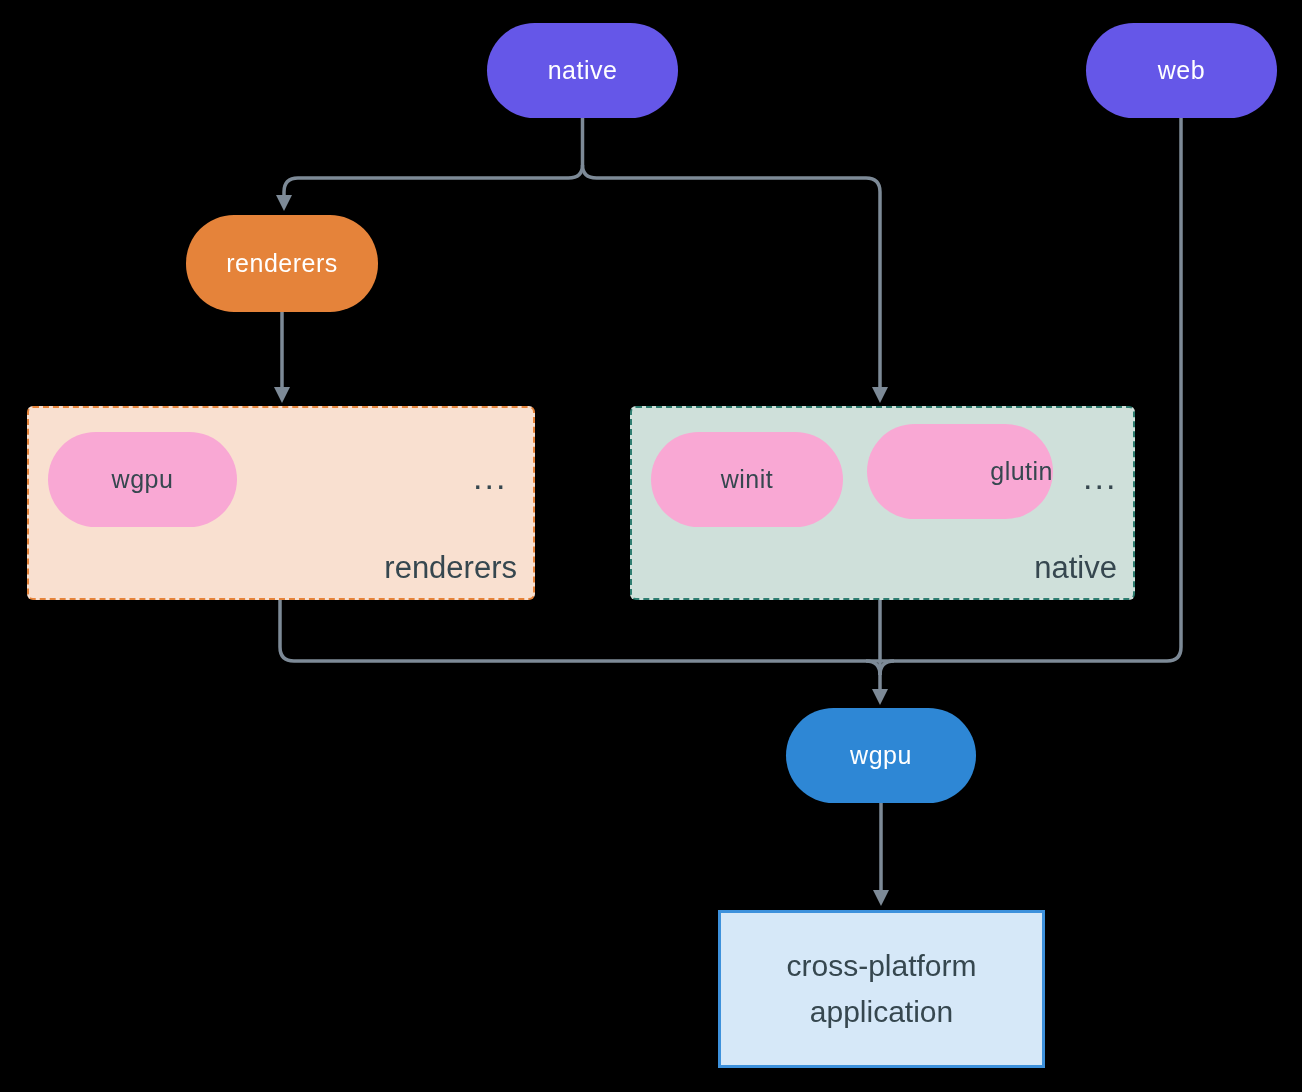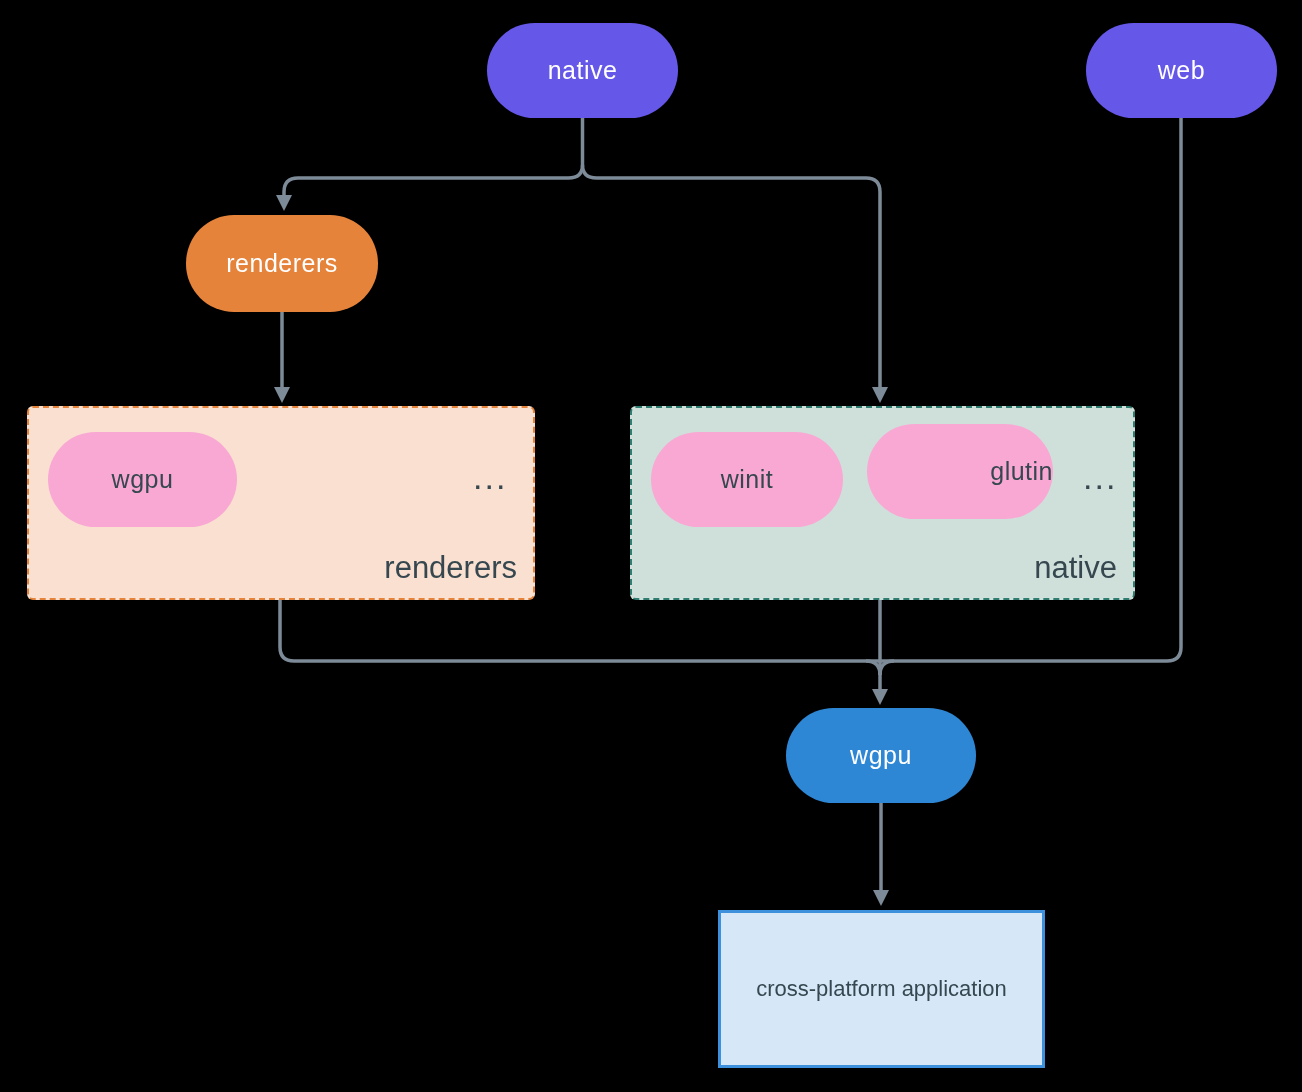--- a/index.html
+++ b/index.html
@@ -66,21 +66,21 @@
     letter-spacing:2px;
   }
   .app-box{
     position:absolute;
     left:718px;top:910px;width:327px;height:158px;
     background:var(--application-fill);
     border:3px solid var(--application-border);
     box-sizing:border-box;
     display:flex;align-items:center;justify-content:center;
     text-align:center;
-    font-size:22px;line-height:46px;
+    font-size:30px;line-height:46px;
     color:var(--dark-text);
   }
   .app-box .label{width:260px;}
 </style>
 </head>
 <body>
 
 <div class="canvas">
 
   <svg class="edges" viewBox="0 0 1302 1092" xmlns="http://www.w3.org/2000/svg">

